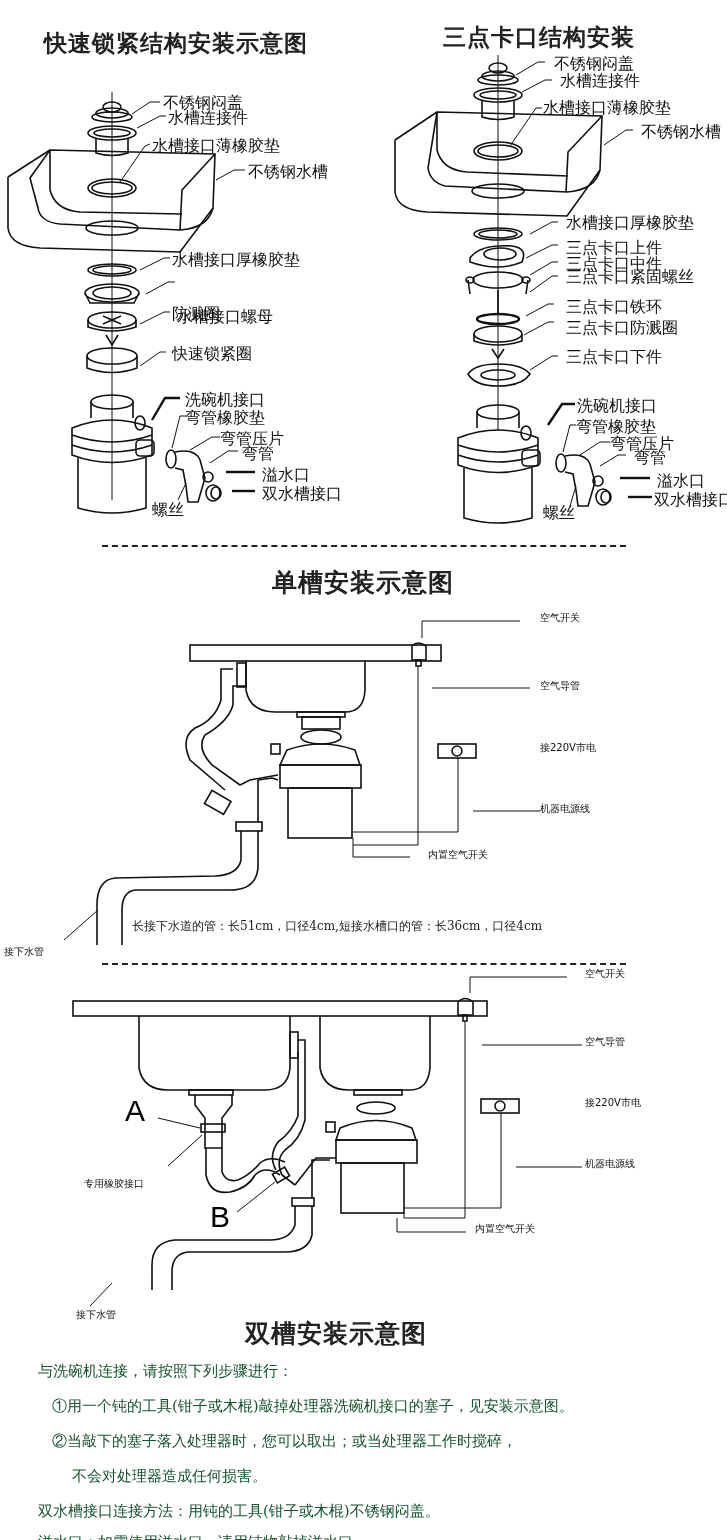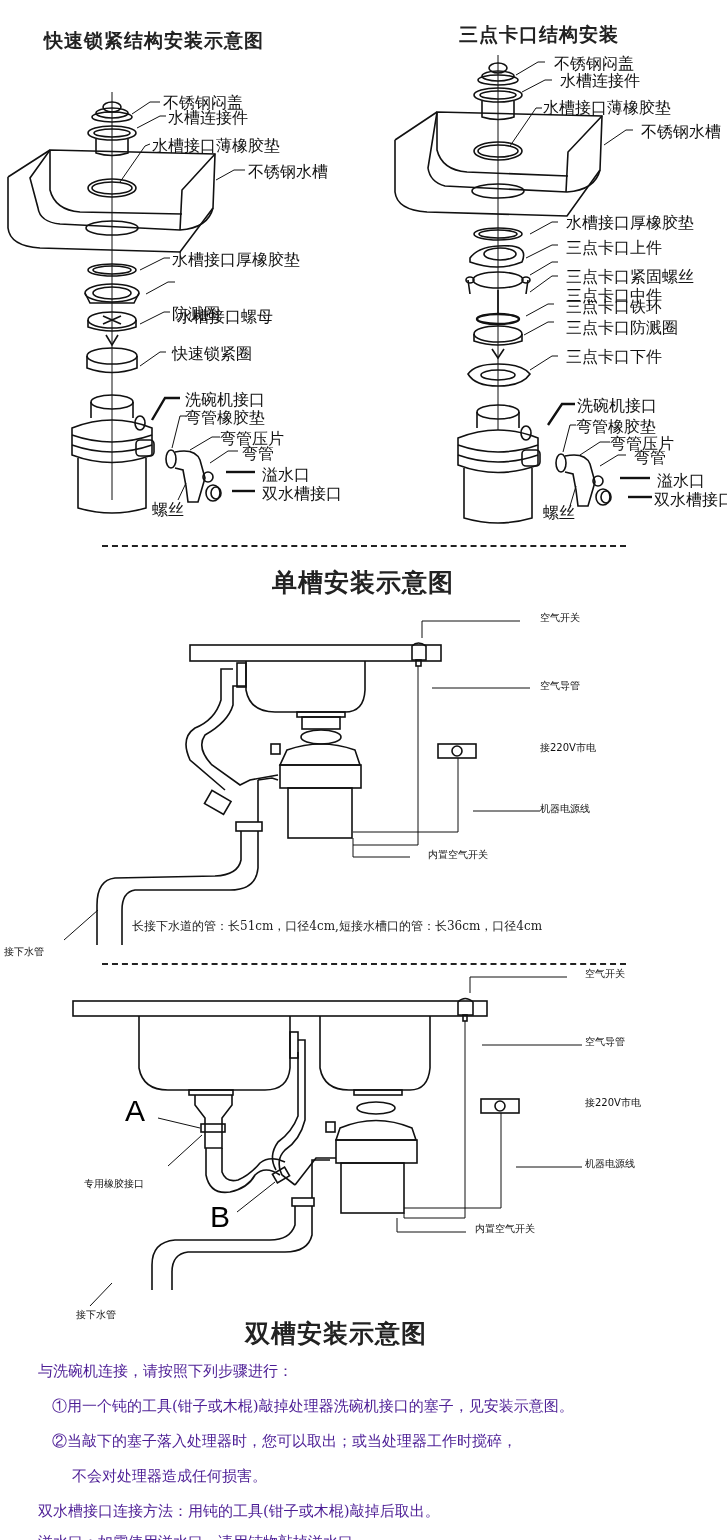--- a/index.html
+++ b/index.html
@@ -1,24 +1,24 @@
 <!DOCTYPE html>
 <html><head>
 <meta charset="utf-8">
 <style>
   html, body { margin:0; padding:0; background:#fff; }
   body { width:727px; height:1540px; position:relative; overflow:hidden;
          font-family:"DejaVu Sans", sans-serif; color:#111; }
   .abs { position:absolute; white-space:nowrap; }
-  .title { font-weight:bold; font-size:19px; letter-spacing:1px; color:#222; }
+  .title { font-weight:bold; font-size:23px; letter-spacing:1px; color:#222; }
   .title-big { font-weight:bold; font-size:25px; letter-spacing:1px; color:#222;text-align:right; }
   .lbl { font-size:16px; color:#111; }
   .lbl2 { font-size:10px; color:#111; }
   .note { font-family:"DejaVu Serif", serif; font-size:12px; color:#222; }
-  .para { font-family:"DejaVu Serif", serif; font-size:15px; color:#4c1d95; }
+  .para { font-family:"DejaVu Serif", serif; font-size:15px; color:#14532d; }
   .letter { font-size:30px; font-family:"Liberation Sans", sans-serif; color:#000; }
   .dash { position:absolute; height:0; border-top:2px dashed #222; }
   svg { position:absolute; left:0; top:0; }
   svg * { fill:none; stroke:#111; stroke-width:1.6; }
   svg .thin { stroke-width:1; }
   svg .thick { stroke-width:2.4; }
 </style>
 </head>
 <body>
 
@@ -152,28 +152,28 @@
 <div class="abs lbl" style="left:172px;top:304px;">防溅圈</div>
 <div class="abs lbl" style="left:172px;top:344px;">快速锁紧圈</div>
 <div class="abs lbl" style="left:185px;top:390px;">洗碗机接口</div>
 <div class="abs lbl" style="left:185px;top:408px;">弯管橡胶垫</div>
 <div class="abs lbl" style="left:220px;top:429px;">弯管压片</div>
 <div class="abs lbl" style="left:242px;top:444px;">弯管</div>
 <div class="abs lbl" style="left:262px;top:465px;">溢水口</div>
 <div class="abs lbl" style="left:262px;top:484px;">双水槽接口</div>
 <div class="abs lbl" style="left:152px;top:500px;">螺丝</div>
 
-<div class="abs title" style="left:443px;top:22px;margin-left:16px;">三点卡口结构安装</div>
+<div class="abs title" style="left:443px;top:22px;">三点卡口结构安装</div>
 <div class="abs lbl" style="left:554px;top:54px;">不锈钢闷盖</div>
 <div class="abs lbl" style="left:560px;top:71px;">水槽连接件</div>
 <div class="abs lbl" style="left:543px;top:98px;">水槽接口薄橡胶垫</div>
 <div class="abs lbl" style="left:641px;top:122px;">不锈钢水槽</div>
 <div class="abs lbl" style="left:566px;top:213px;">水槽接口厚橡胶垫</div>
 <div class="abs lbl" style="left:566px;top:238px;">三点卡口上件</div>
-<div class="abs lbl" style="left:566px;top:254px;margin-top:32px;">三点卡口中件</div>
+<div class="abs lbl" style="left:566px;top:254px;">三点卡口中件</div>
 <div class="abs lbl" style="left:566px;top:267px;">三点卡口紧固螺丝</div>
 <div class="abs lbl" style="left:566px;top:297px;font-family:Liberation Mono, monospace;">三点卡口铁环</div>
 <div class="abs lbl" style="left:566px;top:318px;">三点卡口防溅圈</div>
 <div class="abs lbl" style="left:566px;top:347px;">三点卡口下件</div>
 <div class="abs lbl" style="left:577px;top:396px;">洗碗机接口</div>
 <div class="abs lbl" style="left:576px;top:417px;">弯管橡胶垫</div>
 <div class="abs lbl" style="left:610px;top:434px;">弯管压片</div>
 <div class="abs lbl" style="left:634px;top:448px;">弯管</div>
 <div class="abs lbl" style="left:657px;top:471px;">溢水口</div>
 <div class="abs lbl" style="left:654px;top:490px;">双水槽接口</div>
@@ -286,14 +286,14 @@
 <div class="abs lbl2" style="left:585px;top:1096px;">接220V市电</div>
 <div class="abs lbl2" style="left:585px;top:1157px;">机器电源线</div>
 <div class="abs lbl2" style="left:475px;top:1222px;">内置空气开关</div>
 <div class="abs lbl2" style="left:76px;top:1308px;">接下水管</div>
 <div class="abs title-big" style="left:245px;top:1297px;margin-top:20px;">双槽安装示意图</div>
 
 <div class="abs para" style="left:38px;top:1362px;">与洗碗机连接，请按照下列步骤进行：</div>
 <div class="abs para" style="left:52px;top:1397px;">①用一个钝的工具(钳子或木棍)敲掉处理器洗碗机接口的塞子，见安装示意图。</div>
 <div class="abs para" style="left:52px;top:1432px;">②当敲下的塞子落入处理器时，您可以取出；或当处理器工作时搅碎，</div>
 <div class="abs para" style="left:72px;top:1467px;">不会对处理器造成任何损害。</div>
-<div class="abs para" style="left:38px;top:1502px;">双水槽接口连接方法：用钝的工具(钳子或木棍)敲掉后取出。</div>
+<div class="abs para" style="left:38px;top:1502px;">双水槽接口连接方法：用钝的工具(钳子或木棍)不锈钢闷盖。</div>
 <div class="abs para" style="left:38px;top:1533px;">溢水口：如需使用溢水口，请用钝物敲掉溢水口。</div>
 
 </body></html>

